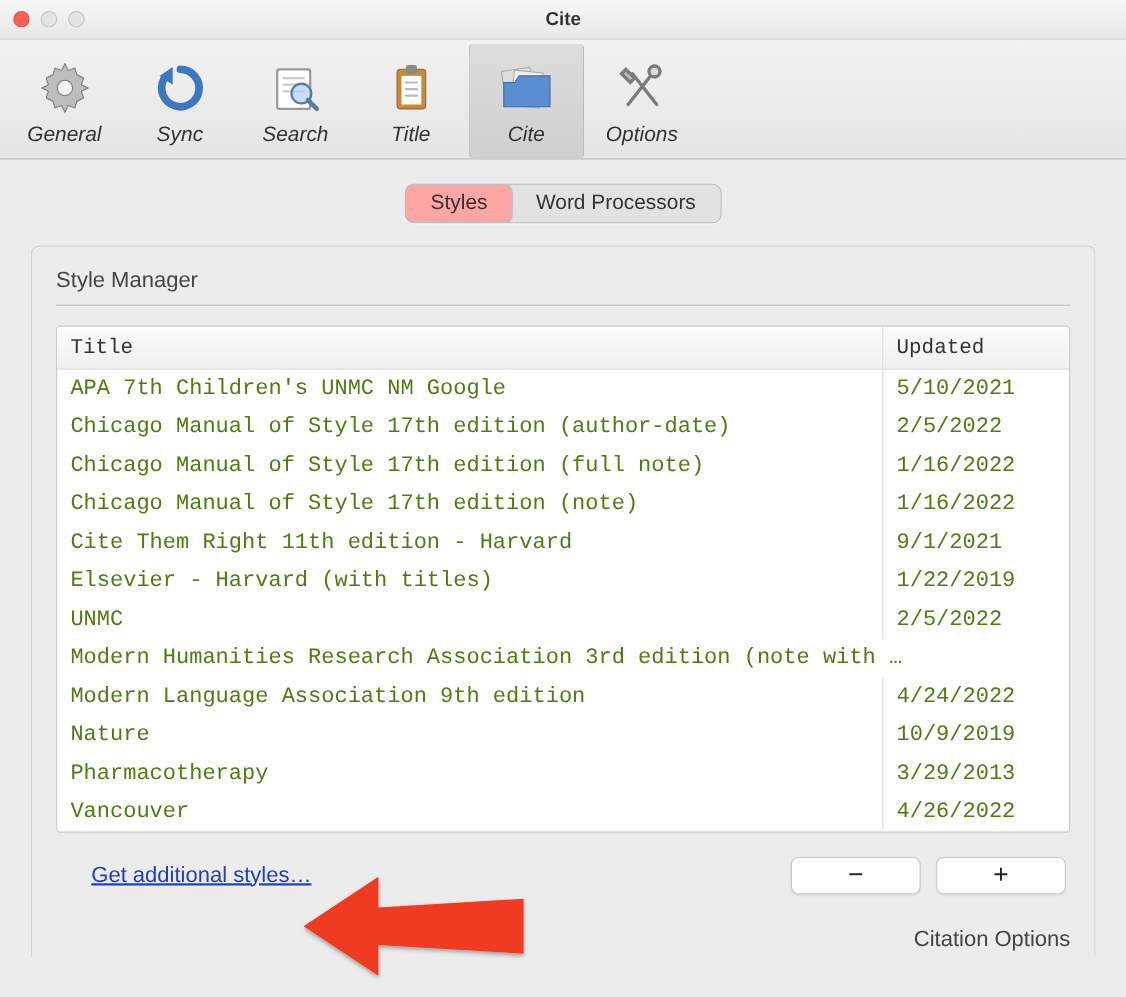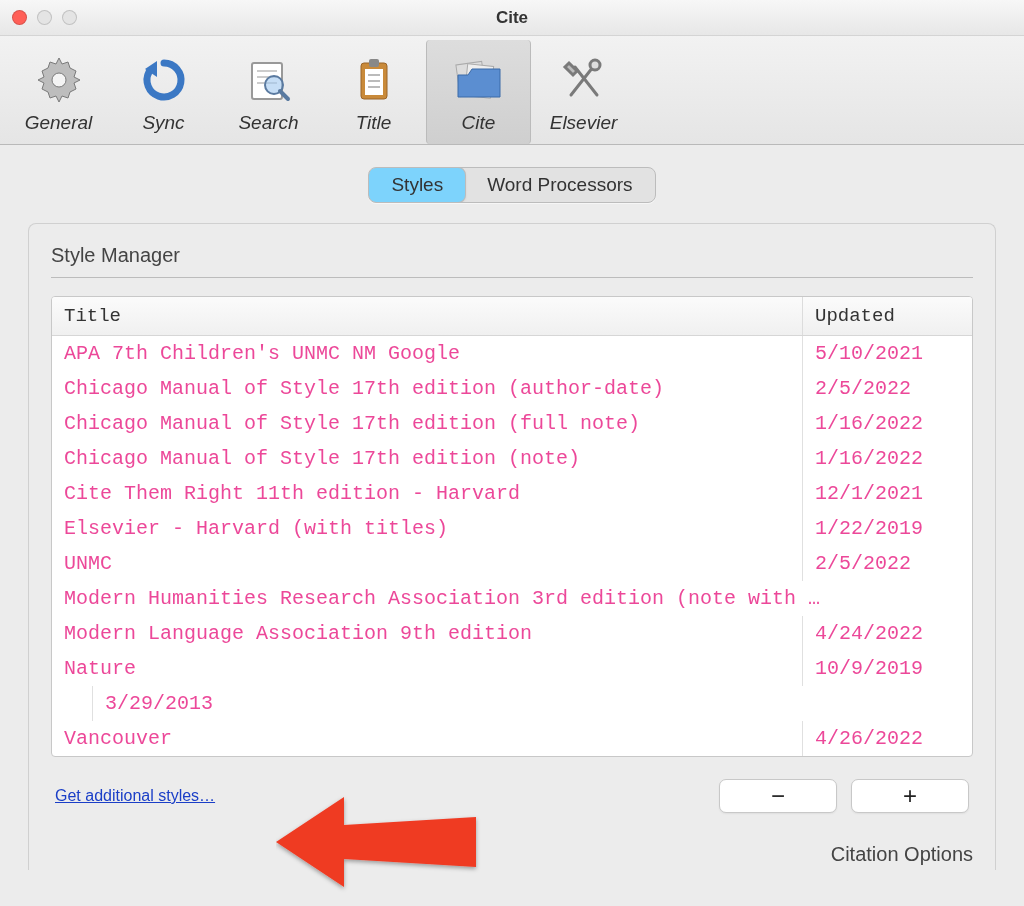--- a/index.html
+++ b/index.html
@@ -91,21 +91,21 @@
   }
   .seg-btn {
     padding: 6px 22px;
     font-size: 19px;
     color: #333;
     border: none;
     background: transparent;
     cursor: default;
   }
   .seg-btn.active {
-    background: #7dd3fc;
+    background: #fca5a5;
     border-radius: 7px;
     box-shadow: 0 0 0 1px #bcbcbc, 0 1px 3px rgba(0,0,0,0.15);
   }
   .panel {
     margin: 20px 28px 0 28px;
     background: #ececec;
     border-top: 1px solid #d0d0d0;
     border-left: 1px solid #d0d0d0;
     border-right: 1px solid #d0d0d0;
     border-radius: 8px 8px 0 0;
@@ -134,40 +134,41 @@
     padding: 8px 12px;
     font-size: 19px;
     font-weight: 400;
     color: #333;
   }
   .col-title { flex: 1; }
   .col-updated { width: 170px; border-left: 1px solid #dcdcdc; }
   .tbody .tr {
     display: flex;
     font-size: 20px;
-    color: #ec4899;
+    color: #4d7c0f;
   }
   .tbody .td {
     padding: 6px 12px;
     white-space: nowrap;
     overflow: hidden;
     text-overflow: ellipsis;
   }
   .tbody .col-updated { border-left: 1px solid #e0e0e0; margin-left: 40px; }
   .bottom-row {
     display: flex;
     align-items: center;
     justify-content: space-between;
     padding: 22px 4px 0 4px;
   }
   .link {
     color: #1a3ec7;
     text-decoration: underline;
-    font-size: 16px;
+    font-size: 20px;
     cursor: pointer;
+    margin-left: 28px;
   }
   .btn-group { display: flex; gap: 14px; }
   .mac-btn {
     width: 118px;
     height: 34px;
     background: #fff;
     border: 1px solid #c8c8c8;
     border-radius: 7px;
     font-size: 24px;
     line-height: 1;
@@ -265,21 +266,21 @@
     <div class="tool-icon-wrap">
       <svg width="50" height="50" viewBox="0 0 50 50">
         <g stroke="#7a7a7a" stroke-width="3" fill="#bdbdbd">
           <line x1="12" y1="40" x2="34" y2="12" stroke-linecap="round"></line>
           <circle cx="36" cy="10" r="5" fill="#ddd"></circle>
           <line x1="38" y1="40" x2="16" y2="12" stroke-linecap="round"></line>
           <path d="M10 8 l8 8 l-4 4 l-8 -8 z"></path>
         </g>
       </svg>
     </div>
-    <span class="tool-label">Elsevier</span>
+    <span class="tool-label">Options</span>
   </div>
 </div>
 
 <div class="segment-wrap">
   <div class="segment">
     <button class="seg-btn active">Styles</button>
     <button class="seg-btn">Word Processors</button>
   </div>
 </div>
 
@@ -303,21 +304,21 @@
         <div class="tr">
           <div class="td col-title">Chicago Manual of Style 17th edition (full note)</div>
           <div class="td col-updated">1/16/2022</div>
         </div>
         <div class="tr">
           <div class="td col-title">Chicago Manual of Style 17th edition (note)</div>
           <div class="td col-updated">1/16/2022</div>
         </div>
         <div class="tr">
           <div class="td col-title">Cite Them Right 11th edition - Harvard</div>
-          <div class="td col-updated">12/1/2021</div>
+          <div class="td col-updated">9/1/2021</div>
         </div>
         <div class="tr">
           <div class="td col-title">Elsevier - Harvard (with titles)</div>
           <div class="td col-updated">1/22/2019</div>
         </div>
         <div class="tr">
           <div class="td col-title">UNMC</div>
           <div class="td col-updated">2/5/2022</div>
         </div>
         <div class="tr">
@@ -325,20 +326,21 @@
         </div>
         <div class="tr">
           <div class="td col-title">Modern Language Association 9th edition</div>
           <div class="td col-updated">4/24/2022</div>
         </div>
         <div class="tr">
           <div class="td col-title">Nature</div>
           <div class="td col-updated">10/9/2019</div>
         </div>
         <div class="tr">
+          <div class="td col-title">Pharmacotherapy</div>
           <div class="td col-updated">3/29/2013</div>
         </div>
         <div class="tr">
           <div class="td col-title">Vancouver</div>
           <div class="td col-updated">4/26/2022</div>
         </div>
       </div>
   </div>
 
   <div class="bottom-row">

